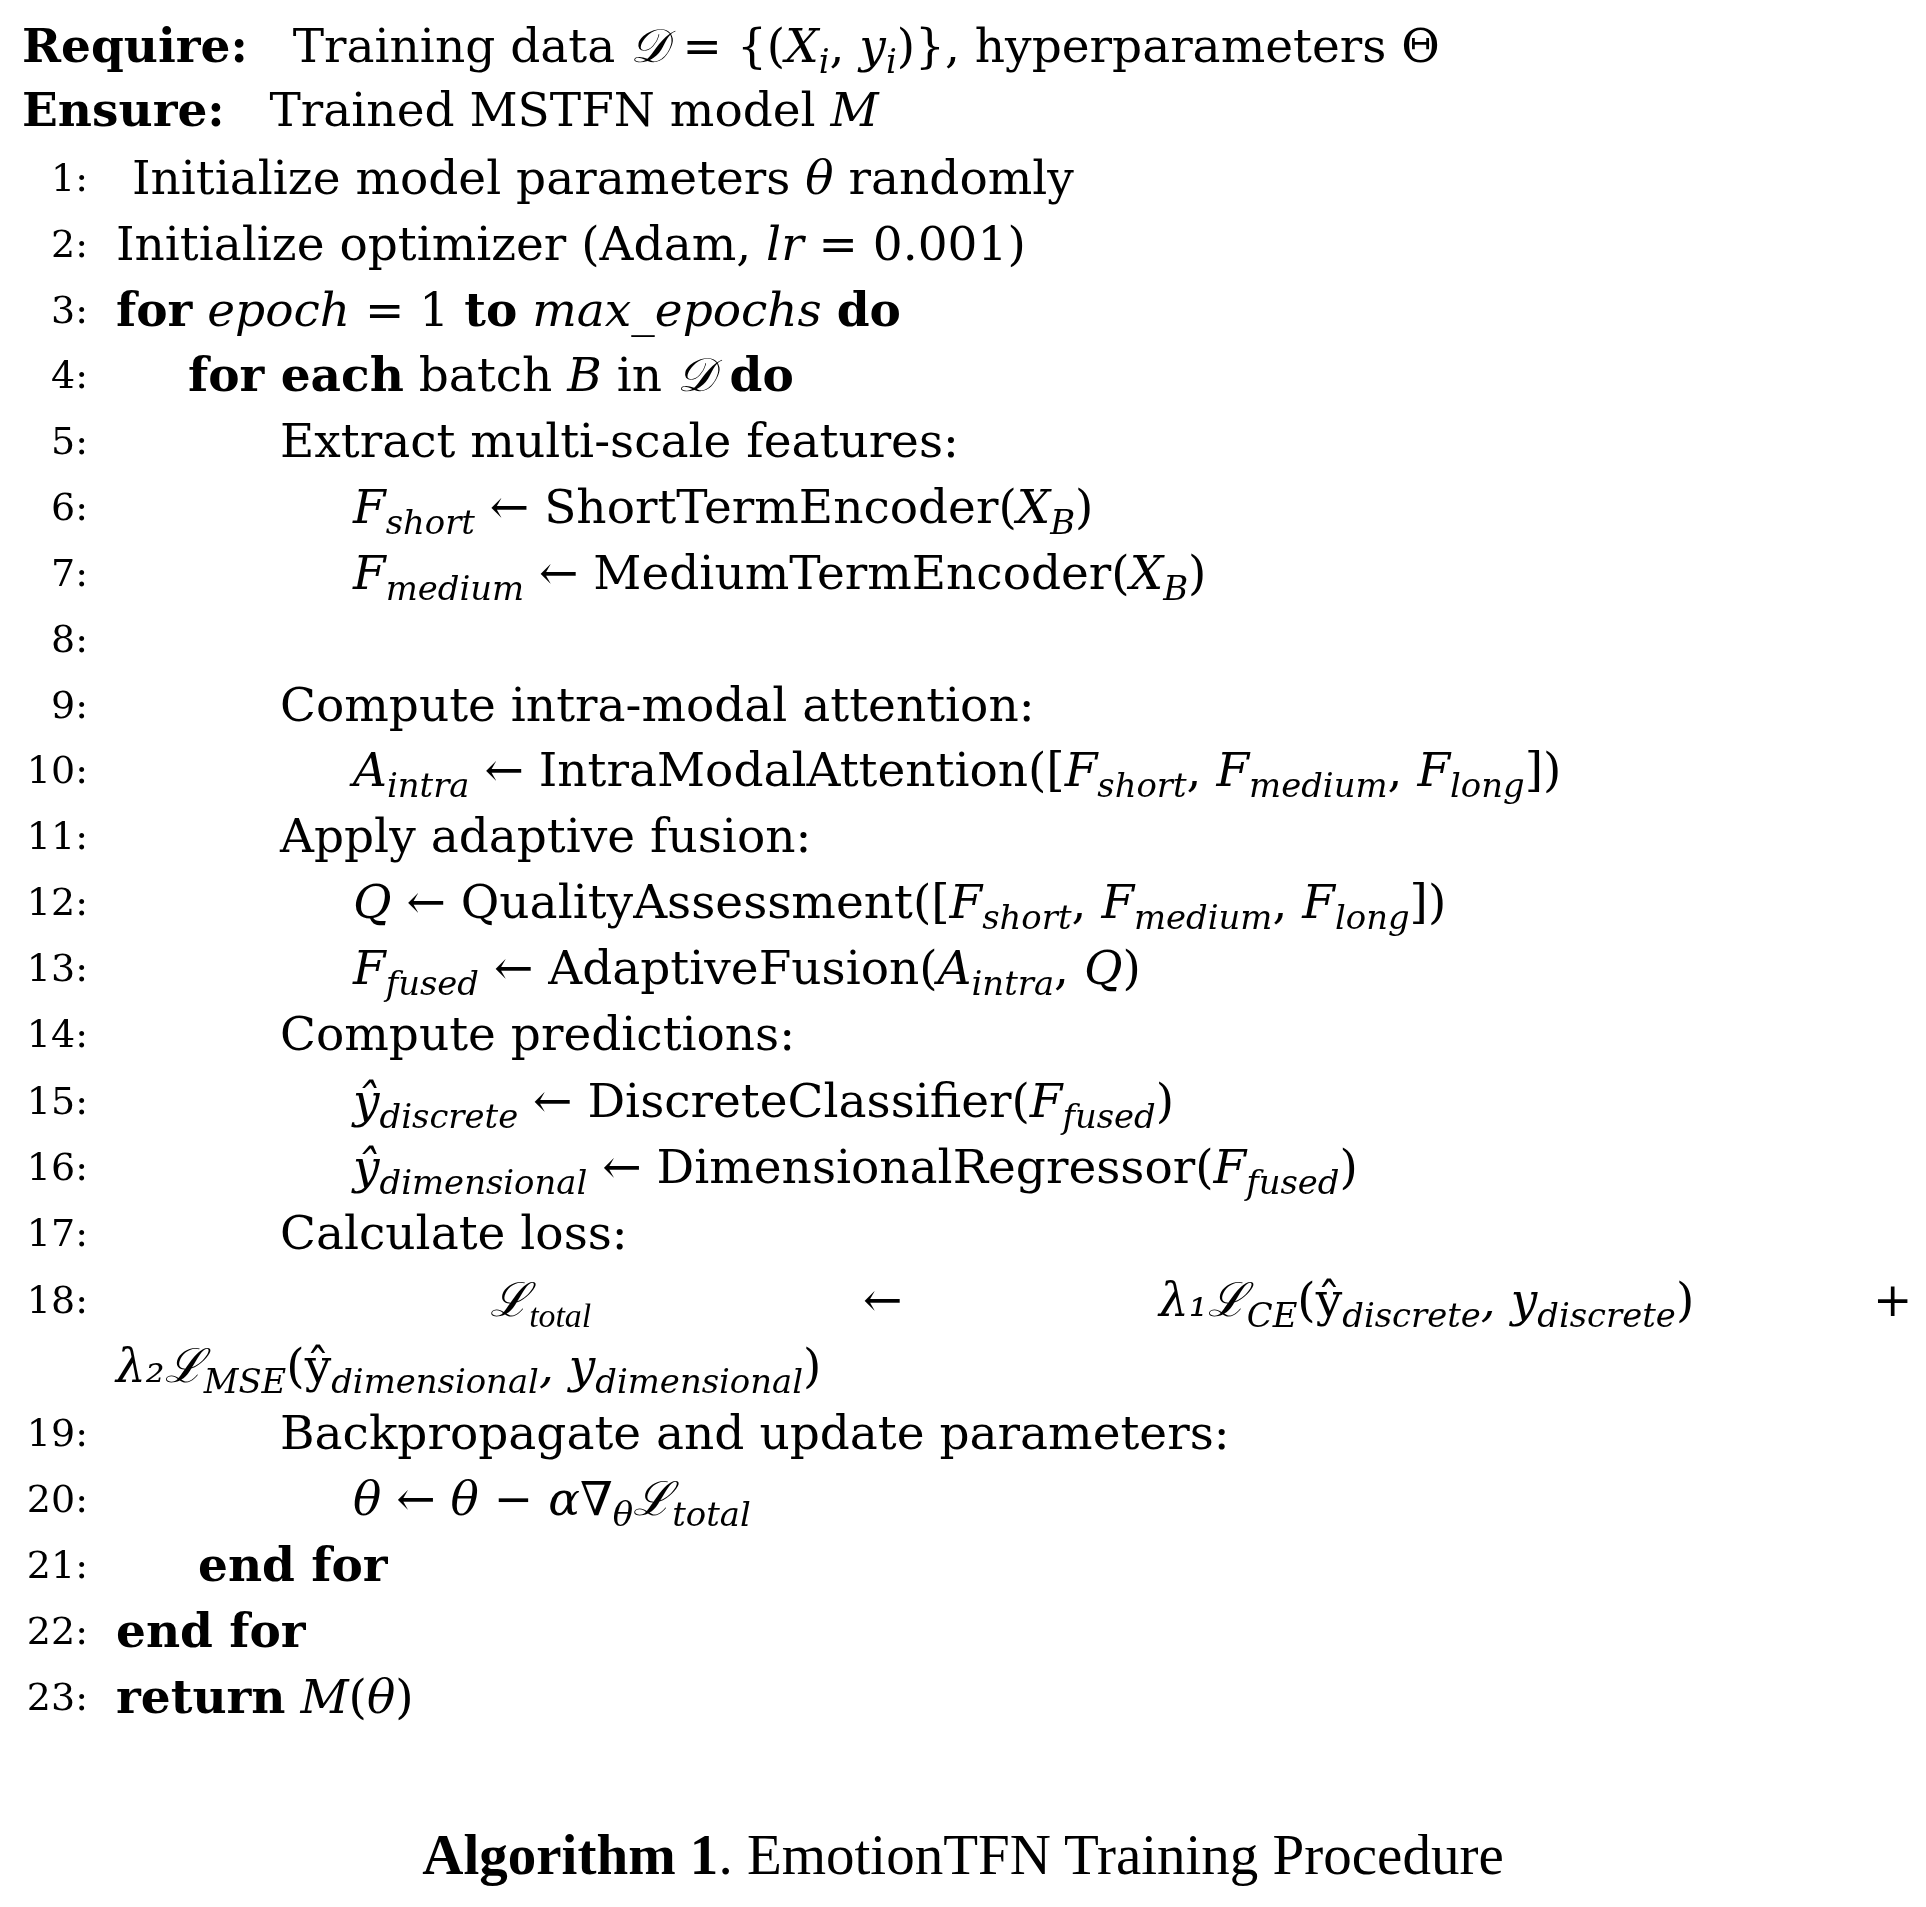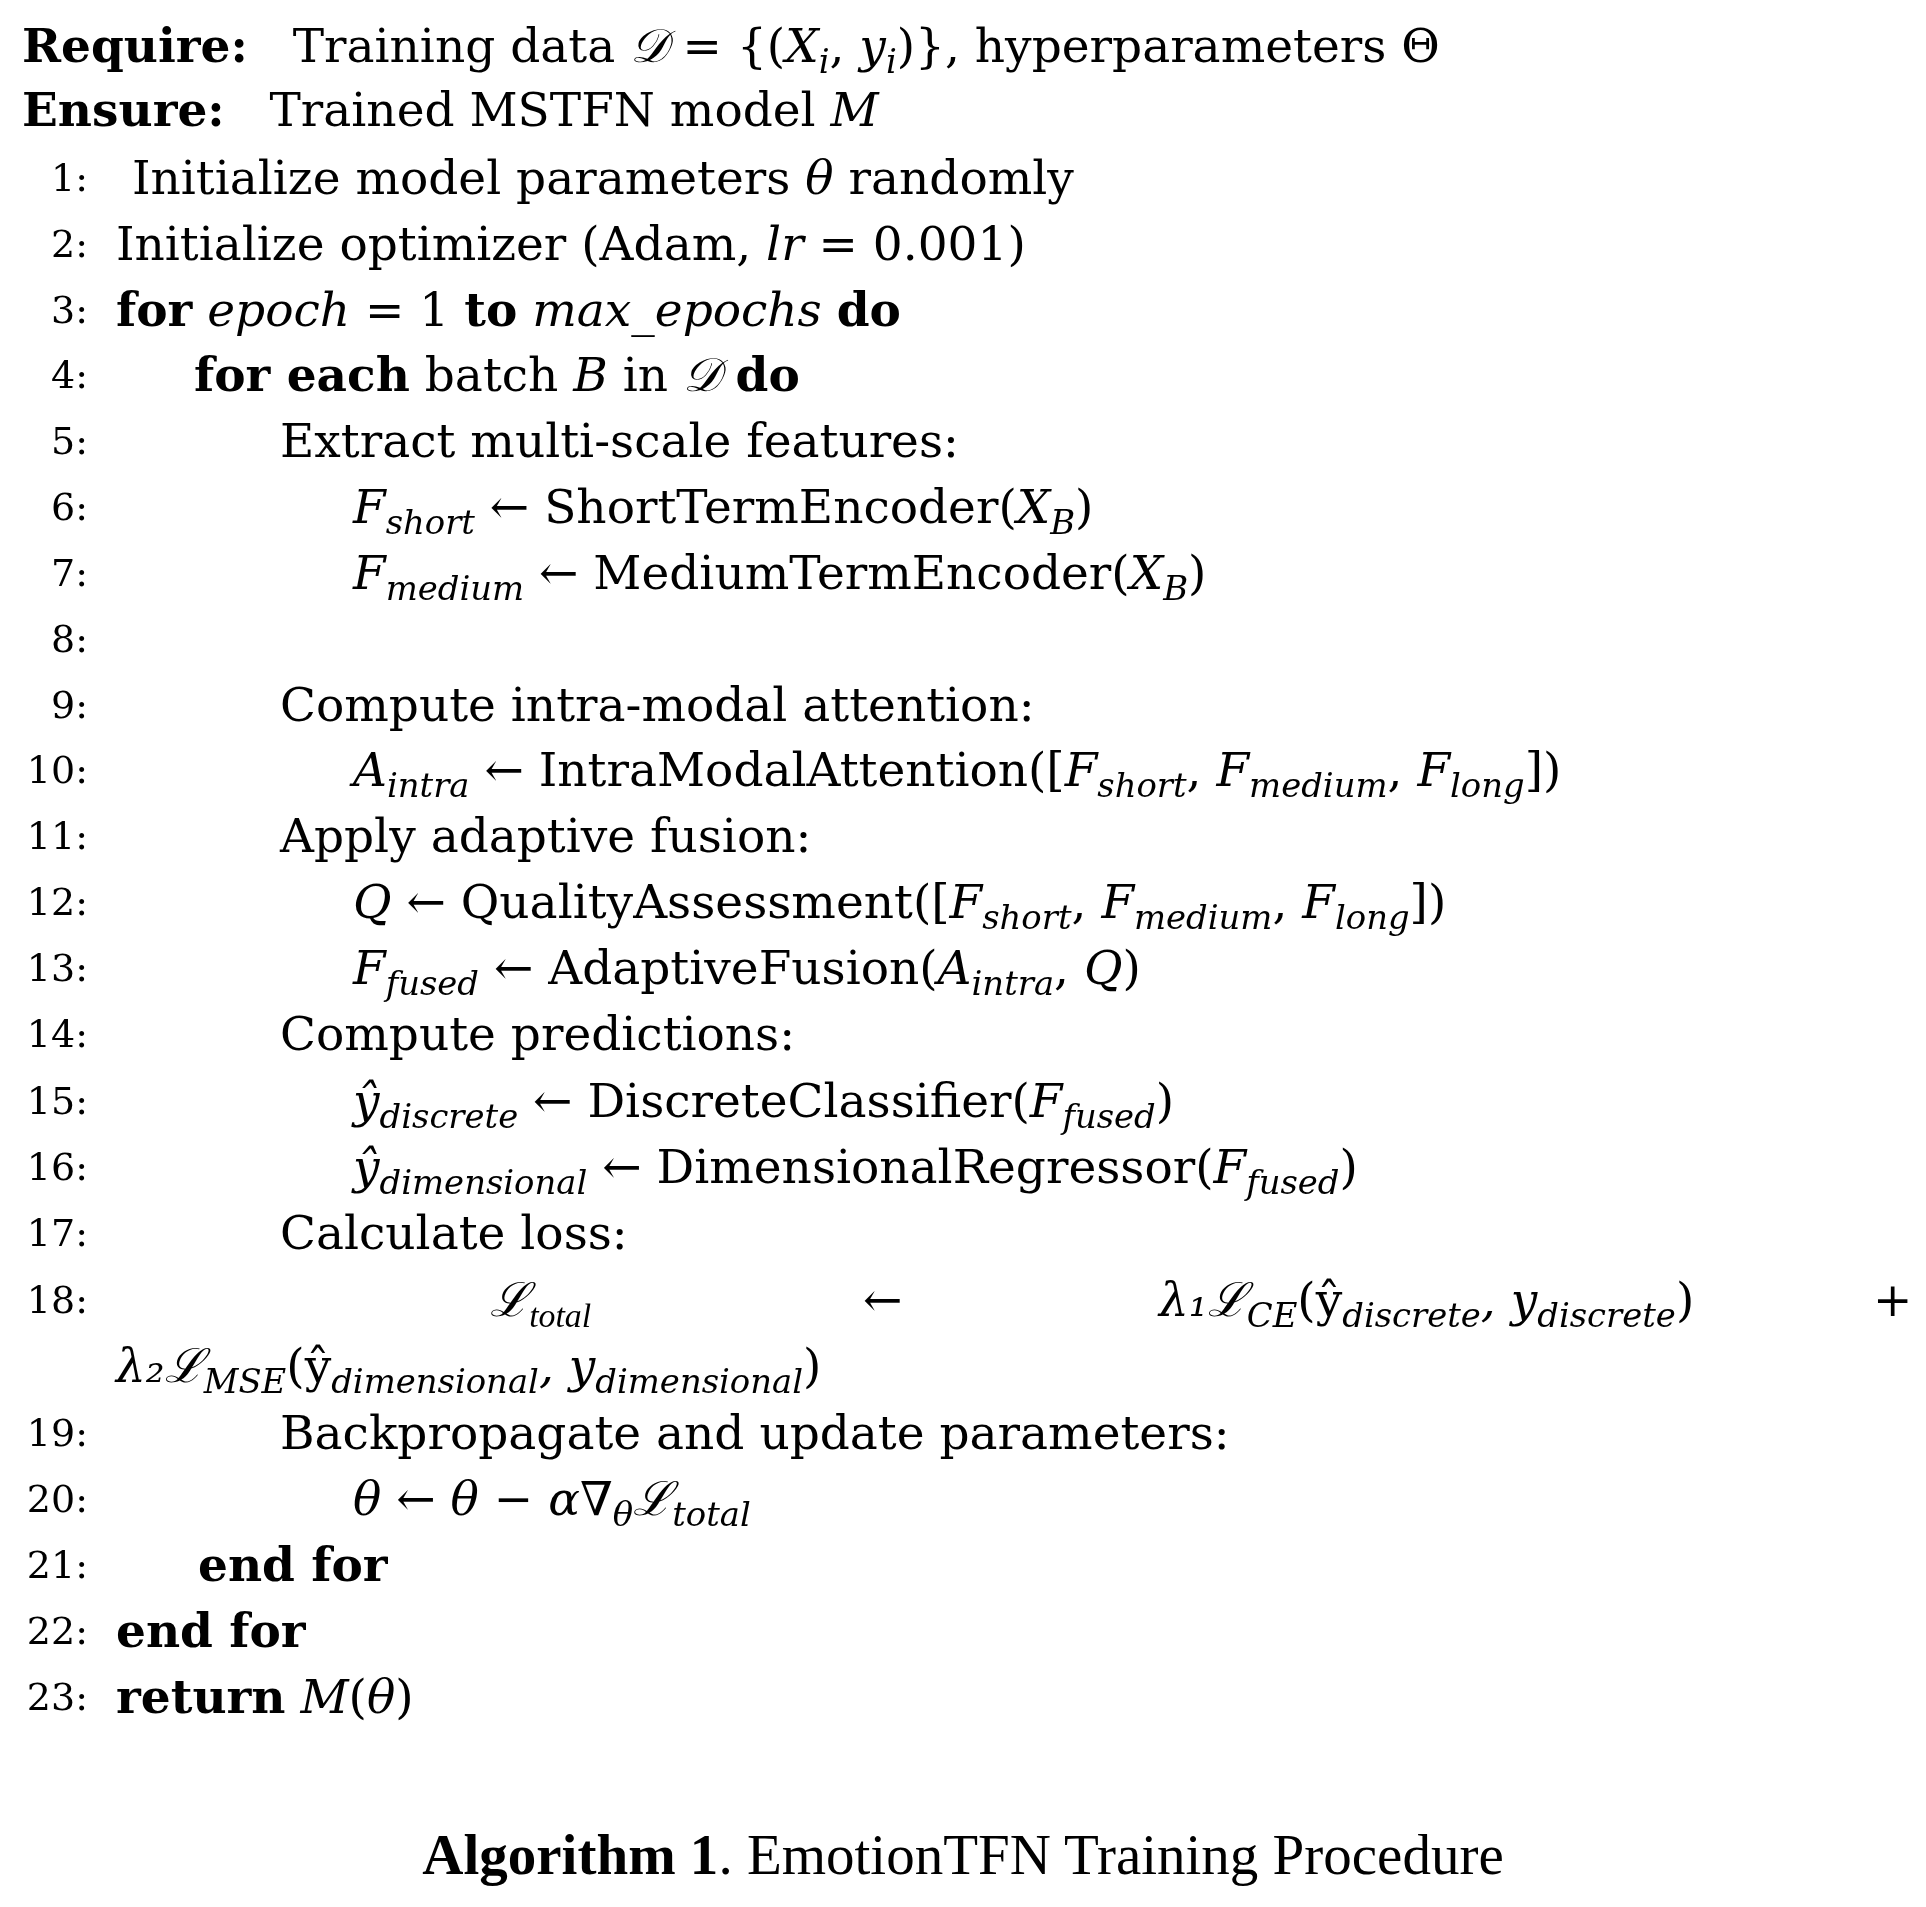--- a/index.html
+++ b/index.html
@@ -47,21 +47,21 @@
     <span class="txt" style="left:116px;">Initialize optimizer (Adam, <span class="it">lr</span> = 0.001)</span>
   </div>
 
   <div class="row" style="top:277px;">
     <span class="num">3:</span>
     <span class="txt" style="left:116px;"><span class="kw">for</span> <span class="it">epoch</span> = 1 <span class="kw">to</span> <span class="it">max_epochs</span> <span class="kw">do</span></span>
   </div>
 
   <div class="row" style="top:342px;">
     <span class="num">4:</span>
-    <span class="txt" style="left:194px;"><span class="kw">for each</span> batch <span class="it">B</span> in <span class="it">𝒟</span> <span class="kw">do</span></span>
+    <span class="txt" style="left:188px;"><span class="kw">for each</span> batch <span class="it">B</span> in <span class="it">𝒟</span> <span class="kw">do</span></span>
   </div>
 
   <div class="row" style="top:408px;">
     <span class="num">5:</span>
     <span class="txt" style="left:280px;">Extract multi-scale features:</span>
   </div>
 
   <div class="row" style="top:474px;">
     <span class="num">6:</span>
     <span class="txt" style="left:353px;"><span class="it">F</span><span class="sub">short</span> ← ShortTermEncoder(<span class="it">X</span><span class="sub">B</span>)</span>

